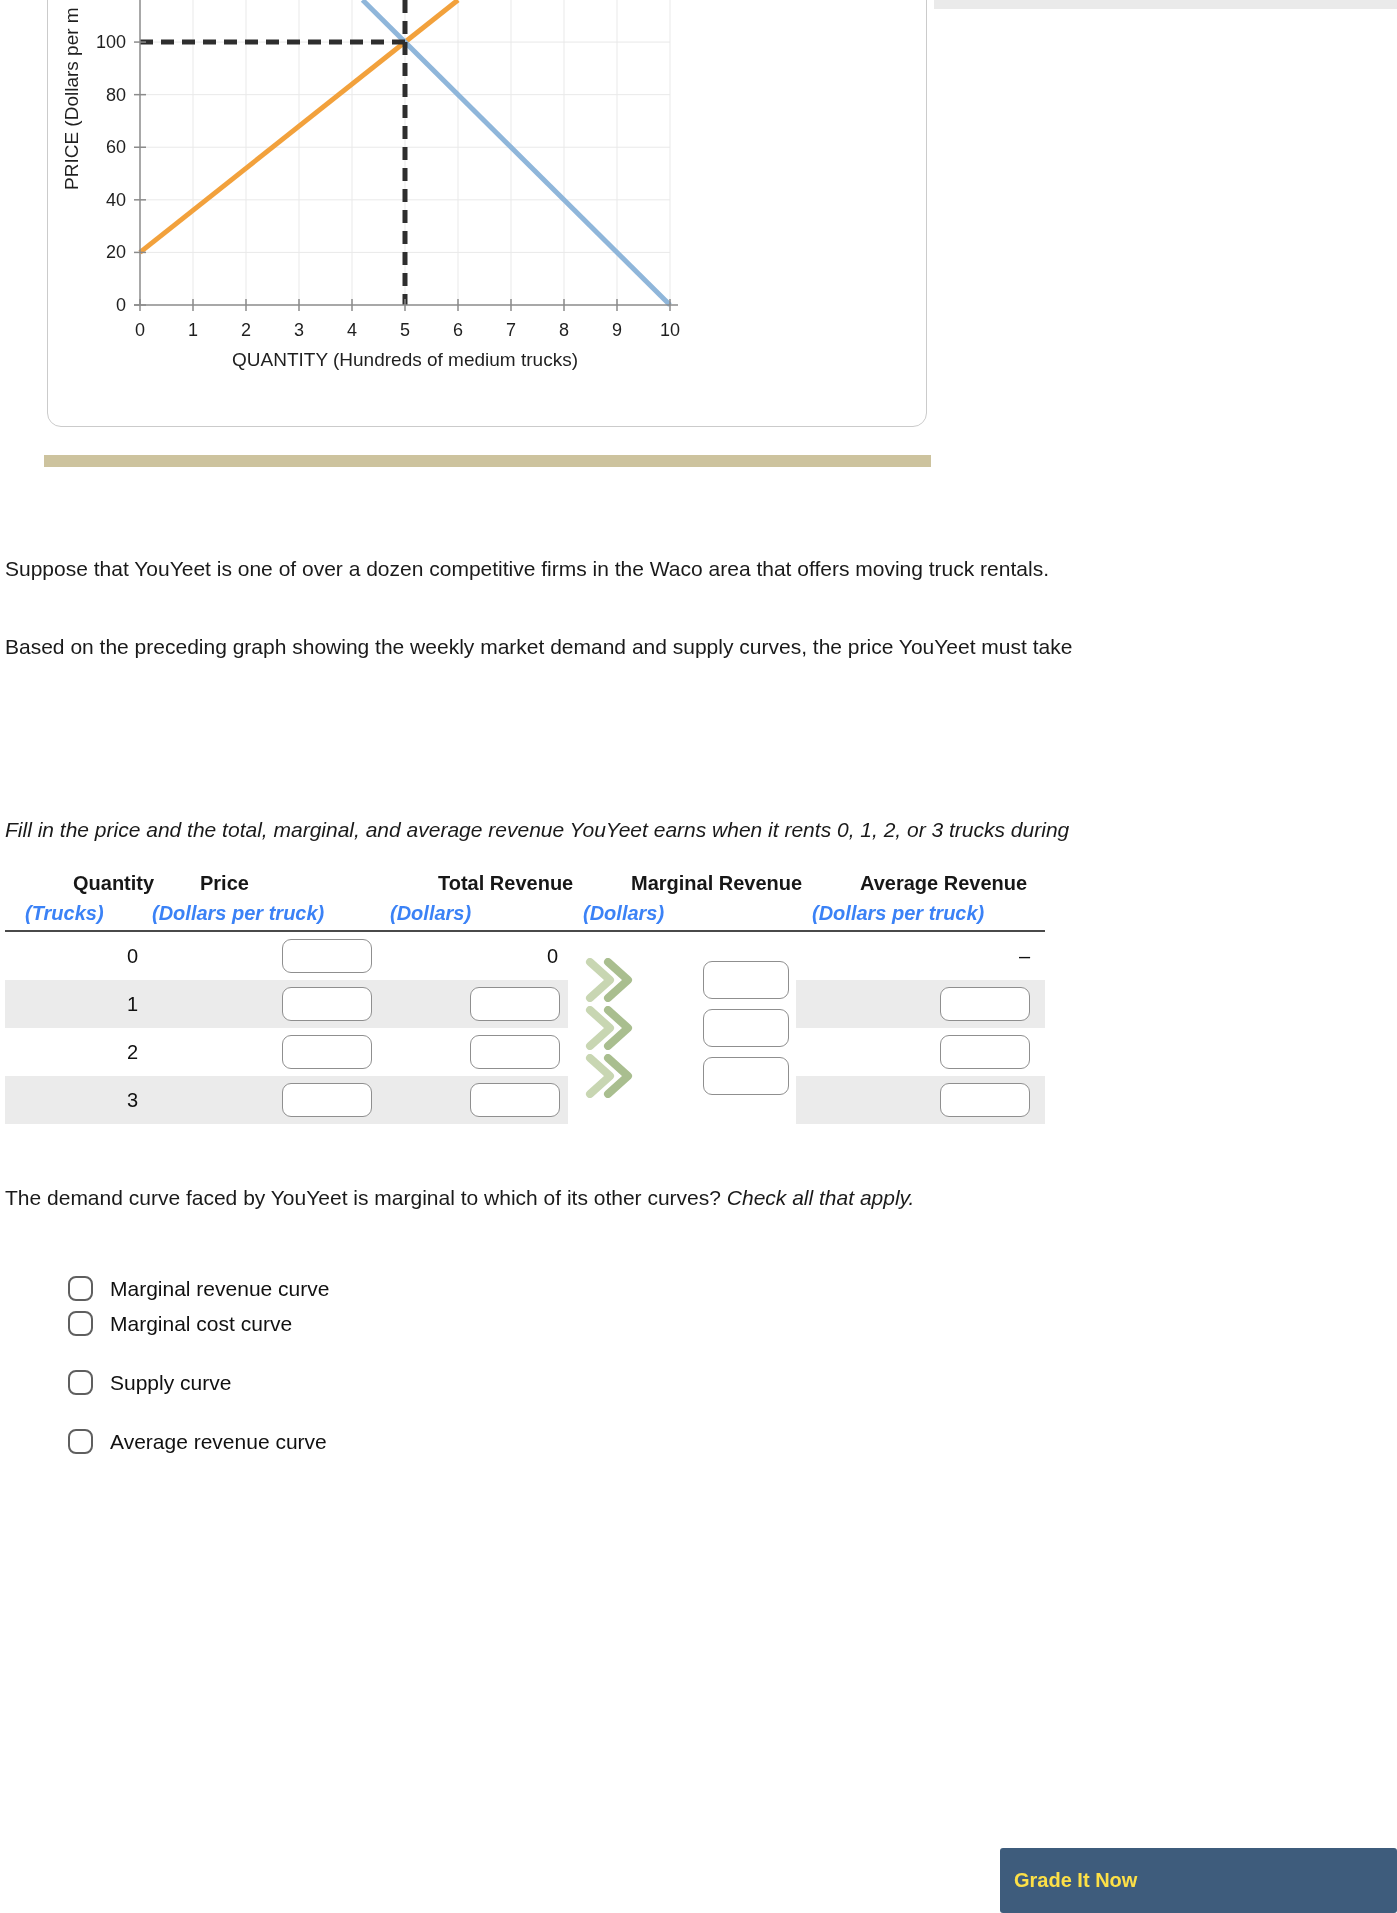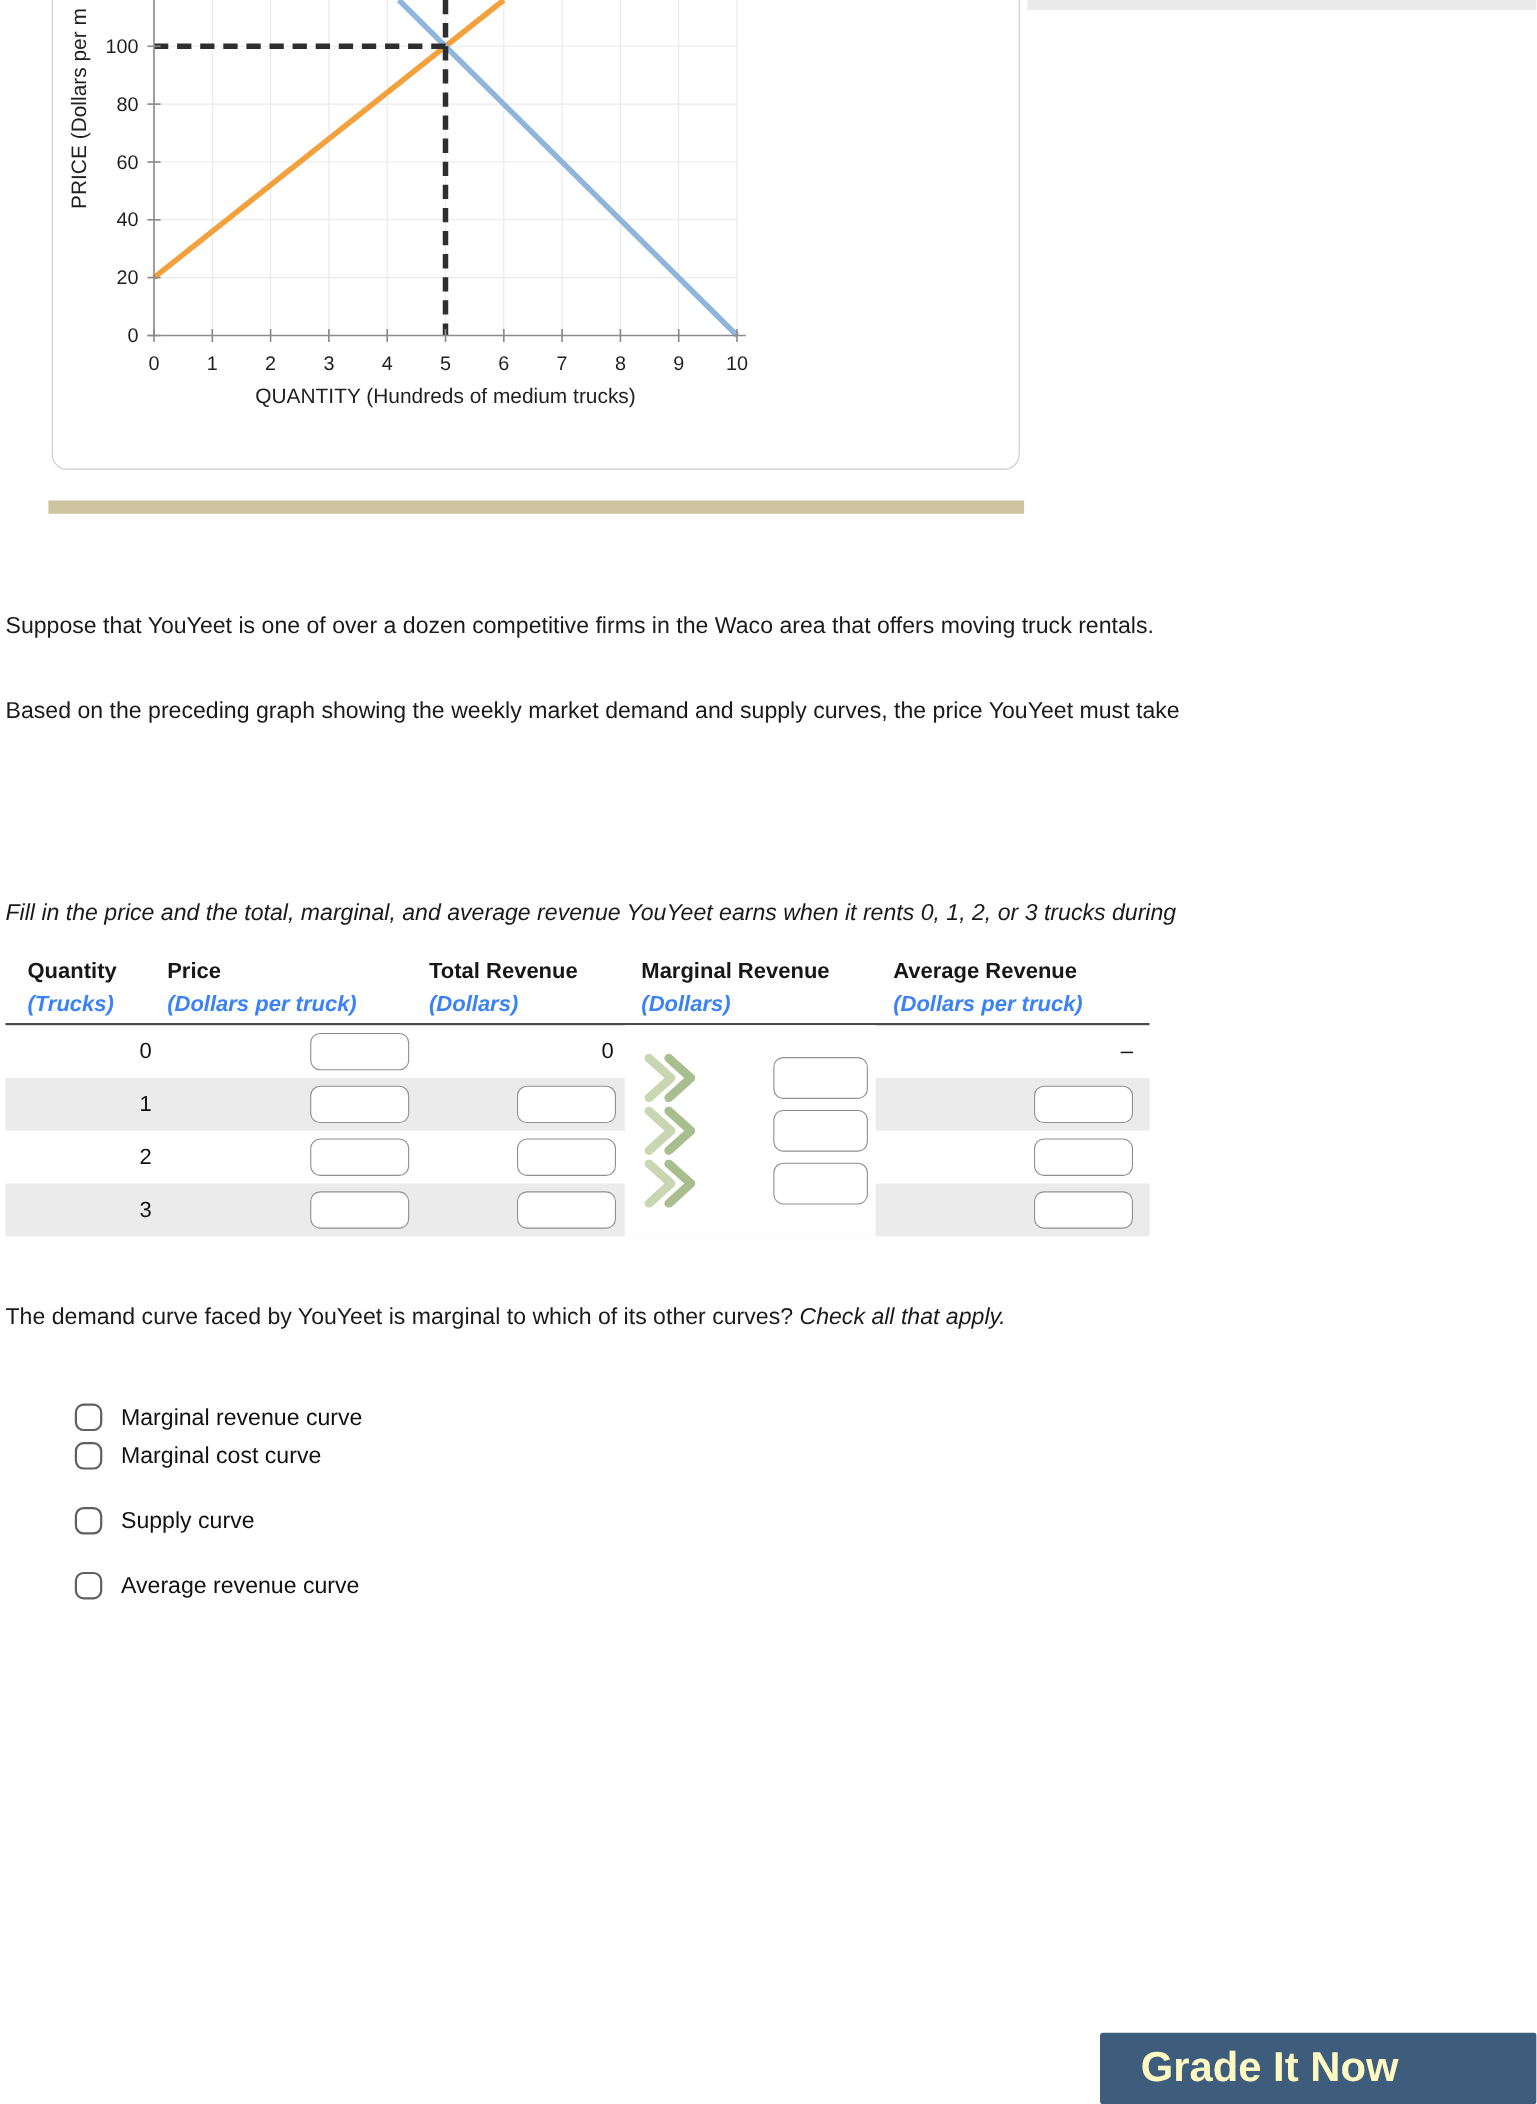--- a/index.html
+++ b/index.html
@@ -10,38 +10,38 @@
 
   .graph-card { background: #fff; border: 1.5px solid #cbcbcb; border-radius: 14px; }
   #chart-svg text { font-family: "Liberation Sans", sans-serif; }
 
   .divider { background: #cdc39e; }
   .topstrip { background: #eaeaea; }
 
   .para { font-size: 21px; color: #1a1a1a; white-space: nowrap; }
   .italic { font-style: italic; }
 
-  .hdr { position: absolute; font-size: 20px; font-weight: bold; color: #171717; white-space: nowrap; }
+  .hdr { position: absolute; font-size: 20px; font-weight: bold; color: #171717; white-space: nowrap; margin-left: 48px; }
   .subhdr { position: absolute; font-size: 20px; font-weight: bold; font-style: italic; color: #3b82f6; white-space: nowrap; }
   .hdr-underline { position: absolute; left: 0; top: 64px; width: 1040px; height: 2px; background: #4a4a4a; }
   .stripe { position: absolute; left: 0; width: 1040px; height: 48px; background: #ebebeb; }
   .mr-overlay { position: absolute; left: 563px; top: 66px; width: 228px; height: 192px; background: #ffffff; }
   .cell { position: absolute; font-size: 20px; color: #111; line-height: 48px; }
   .right { text-align: right; }
 
   .inp { position: absolute; border: 1.6px solid #8f8f8f; border-radius: 9px; background: #fff;
          font: 17px "Liberation Sans", sans-serif; text-align: center; padding: 0; outline: none; }
   .chev { position: absolute; }
 
   .cb-row { position: absolute; display: flex; align-items: center; gap: 17px; }
   .cb { width: 25px; height: 25px; border: 2px solid #5f5f5f; border-radius: 8px; background: #fff; flex: none; cursor: pointer; }
   .cb-label { font-size: 21px; color: #111; white-space: nowrap; }
 
-  .grade-btn { position: absolute; background: #3e5c7c; color: #fef9c3; font-size: 38px; font-weight: bold;
-               line-height: 65px; padding-left: 37px; white-space: nowrap; border-radius: 3px; cursor: pointer; }
+  .grade-btn { position: absolute; background: #3e5c7c; color: #fde047; font-size: 20px; font-weight: bold;
+               line-height: 65px; padding-left: 14px; white-space: nowrap; border-radius: 3px; cursor: pointer; }
 </style>
 </head>
 <body>
 
 <div class="page">
 
   <div class="graph-card abs" style="left:47px; top:-32px; width:880px; height:459px;"></div>
 
   <svg id="chart-svg" class="abs" style="left:0; top:0;" width="760" height="385" viewBox="0 0 760 385">
       <line x1="193" y1="0" x2="193" y2="305" stroke="#e9e9e9" stroke-width="1"></line>

